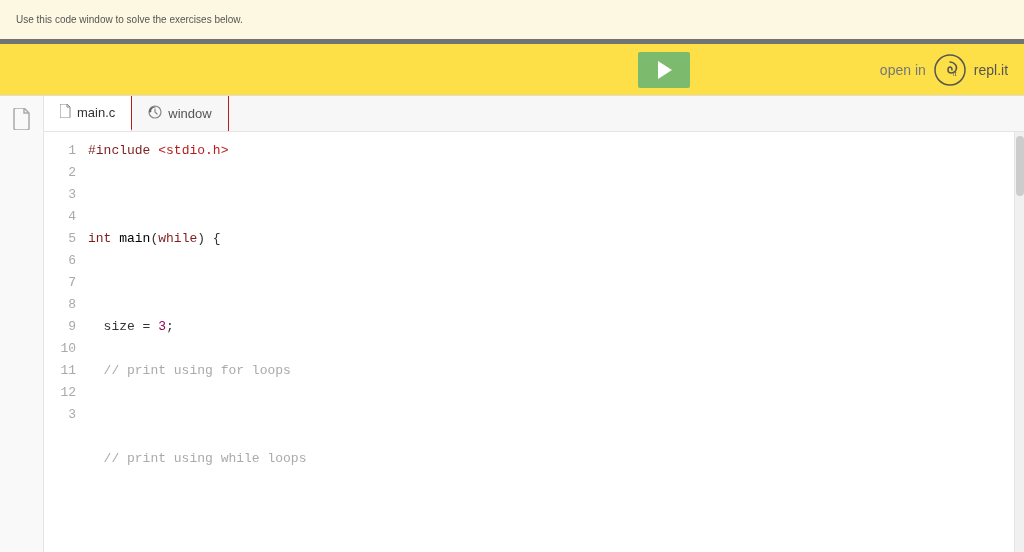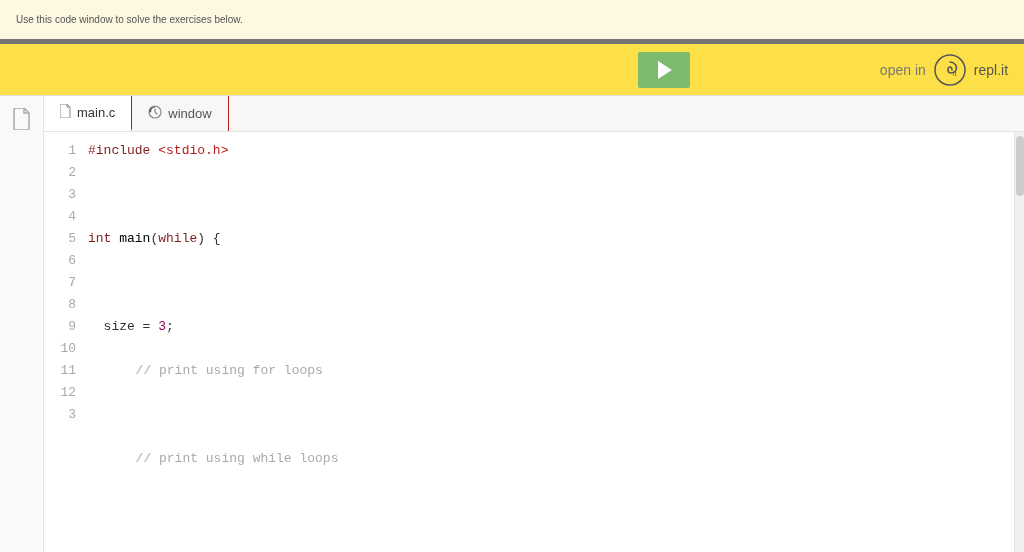--- a/index.html
+++ b/index.html
@@ -177,21 +177,21 @@
       padding: 8px 8px 8px 0;
       font-family: 'Courier New', monospace;
       font-size: 13px;
       line-height: 22px;
       color: #333;
       white-space: pre;
     } 
     .type { color: #7f1d1d; } 
     .fn { color: #000000; }
     .num { color: #905; }
-    .cmt { color: #aaa; margin-left: 32px; }
+    .cmt { color: #aaa; }
     .prep { color: #7f1d1d; } 
     .hdr { color: #b91c1c; margin-top: 15px; } 
 
     
     #scrollbar {
       width: 10px;
       background: #f0f0f0;
       border-left: 1px solid #e5e5e5;
       position: relative;
     }

